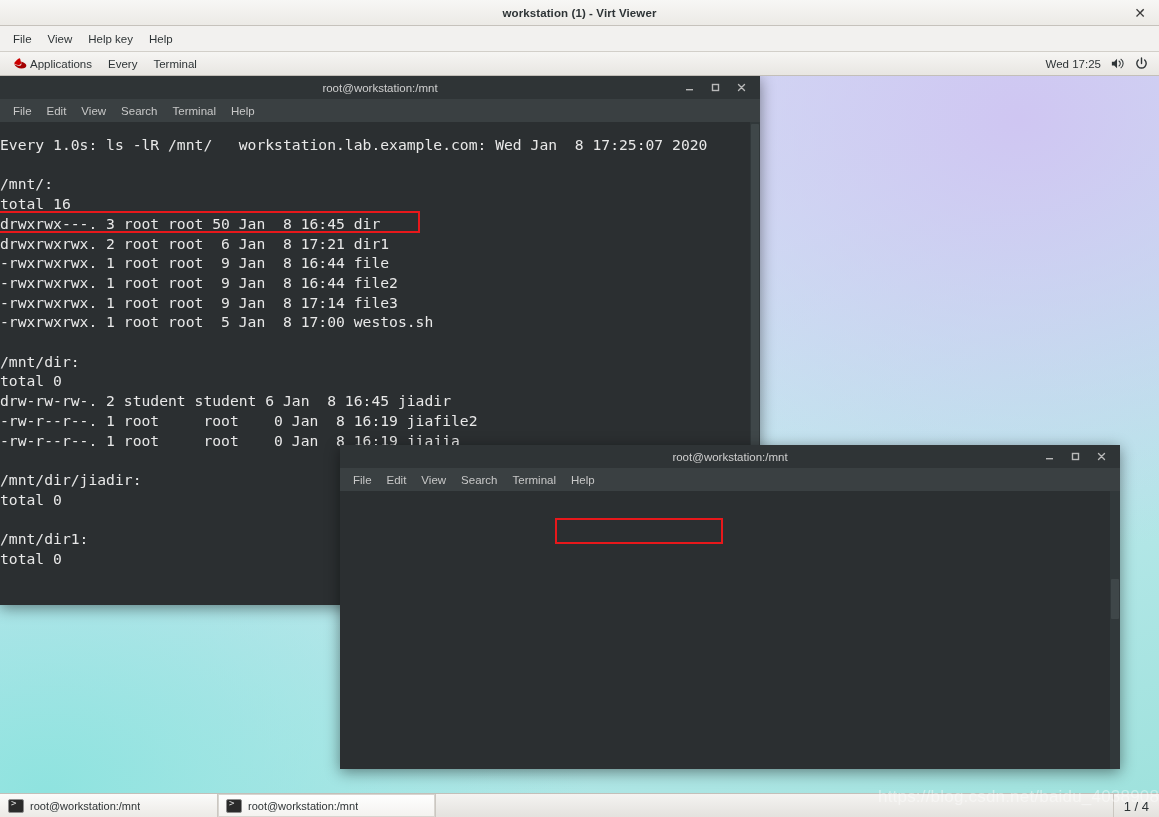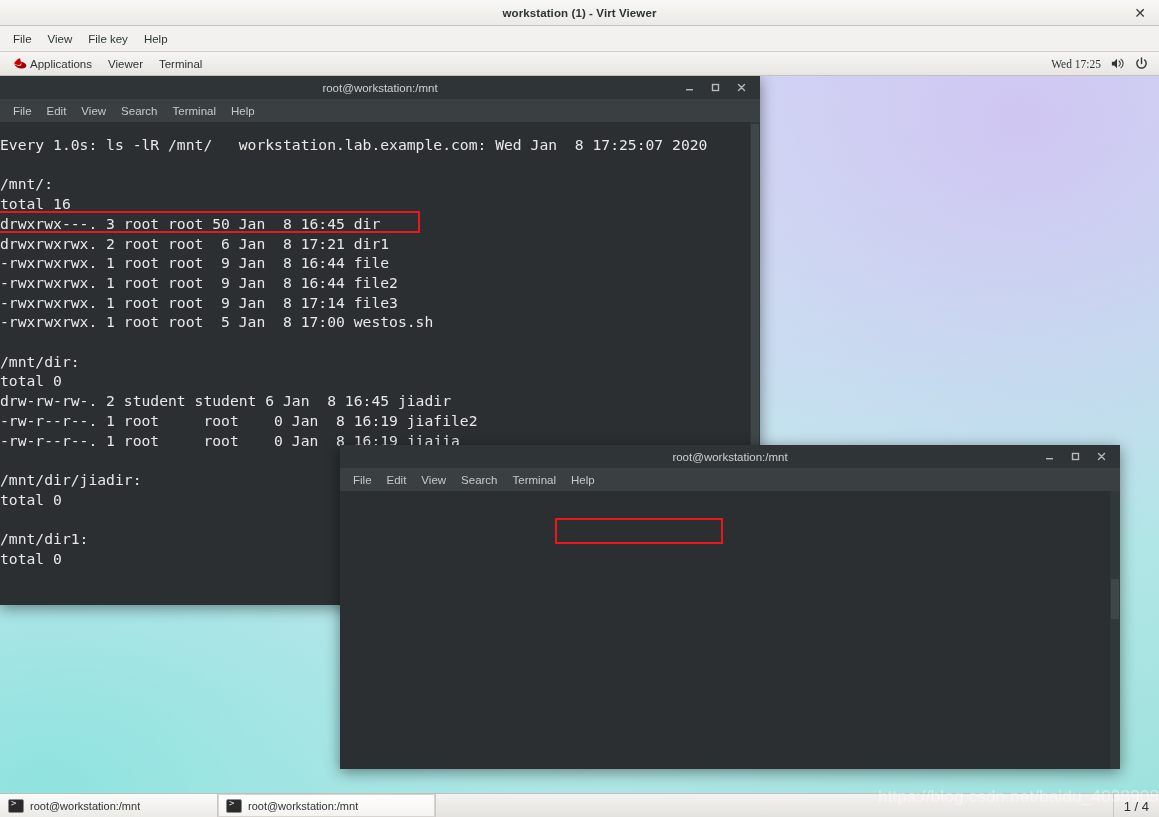--- a/index.html
+++ b/index.html
@@ -50,21 +50,21 @@
     display: flex; align-items: center; z-index: 40;
   }
   .panel-left { display: flex; align-items: center; gap: 0px; padding-left: 6px; }
   .panel-item {
     font-size: 11.5px; color: #2e3436; padding: 2px 8px; cursor: default; white-space: nowrap;
   }
   .rh-logo { width: 14px; height: 12px; margin-right: 2px; display: block; }
   .panel-right {
     margin-left: auto; display: flex; align-items: center; gap: 9px; padding-right: 10px;
   }
-  .panel-clock { font-size: 11.5px; color: #2e3436; font-family: Liberation Serif, serif; }
+  .panel-clock { font-size: 11.5px; color: #2e3436; }
   .panel-ico { width: 15px; height: 15px; display: block; }
 
   
   .desktop {
     position: absolute; left: 0; top: 24px; width: 1159px; height: 717px;
     background:
       radial-gradient(ellipse 900px 700px at 88% 6%, #cfc6f2 0%, rgba(207,198,242,0) 62%),
       radial-gradient(ellipse 850px 620px at 4% 100%, #8fe3df 0%, rgba(143,227,223,0) 64%),
       linear-gradient(160deg, #dcdcf6 0%, #cfe5f3 38%, #b9e8ea 68%, #9fe2dd 100%);
     overflow: hidden;
@@ -177,36 +177,36 @@
 <div id="root">
 
   <div class="vv-titlebar">
     <span class="vv-title">workstation (1) - Virt Viewer</span>
     <span class="vv-close">✕</span>
   </div>
 
   <div class="vv-menubar">
     <span class="vv-menu-item">File</span>
     <span class="vv-menu-item">View</span>
-    <span class="vv-menu-item">File key</span>
+    <span class="vv-menu-item">Help key</span>
     <span class="vv-menu-item">Help</span>
   </div>
 
   <div class="guest">
 
     <div class="gnome-panel">
       <div class="panel-left">
         <span class="panel-item" style="display:flex;align-items:center;">
           <svg class="rh-logo" viewBox="0 0 16 13">
             <path d="M4.2 7.6c1.6 0 3.9-.34 3.9-2.3 0-.15-.01-.3-.04-.44l-.95-4.1C6.9.2 6.65 0 6.1 0 5.2 0 1.9 3.4.9 4.6.77 4.77.4 5.13.4 5.6c0 .6.5 1 1.4 1.3.9.4 2 .7 2.4.7z" fill="#cc0000"></path>
             <path d="M8.3 6.3c.12.58.12.64.12.72 0 1-1.12 1.55-2.6 1.55-3.33 0-6.25-1.95-6.25-3.24 0-.18.04-.35.1-.52C-1.2 5.06 0 6.3 0 6.3c1.4 3.2 5.1 5.4 8.6 5.4 3.5 0 5.5-1.6 5.5-3.2 0-1.3-1.1-2.7-3.2-3.6l-2.6-1.2z" fill="#a30000"></path>
           </svg>
           <span>Applications</span>
         </span>
-        <span class="panel-item">Viewer</span>
+        <span class="panel-item">Every</span>
         <span class="panel-item">Terminal</span>
       </div>
       <div class="panel-right">
         <span class="panel-clock">Wed 17:25</span>
         <svg class="panel-ico" viewBox="0 0 16 16">
           <path d="M2 6h2.5L7.5 3v10L4.5 10H2z" fill="#2e3436"></path>
           <path d="M9.6 5.3c.9.7 1.4 1.6 1.4 2.7s-.5 2-1.4 2.7" stroke="#2e3436" stroke-width="1.1" fill="none" stroke-linecap="round"></path>
           <path d="M11.6 3.4c1.5 1.1 2.4 2.7 2.4 4.6s-.9 3.5-2.4 4.6" stroke="#2e3436" stroke-width="1.1" fill="none" stroke-linecap="round"></path>
         </svg>
         <svg class="panel-ico" viewBox="0 0 16 16">

